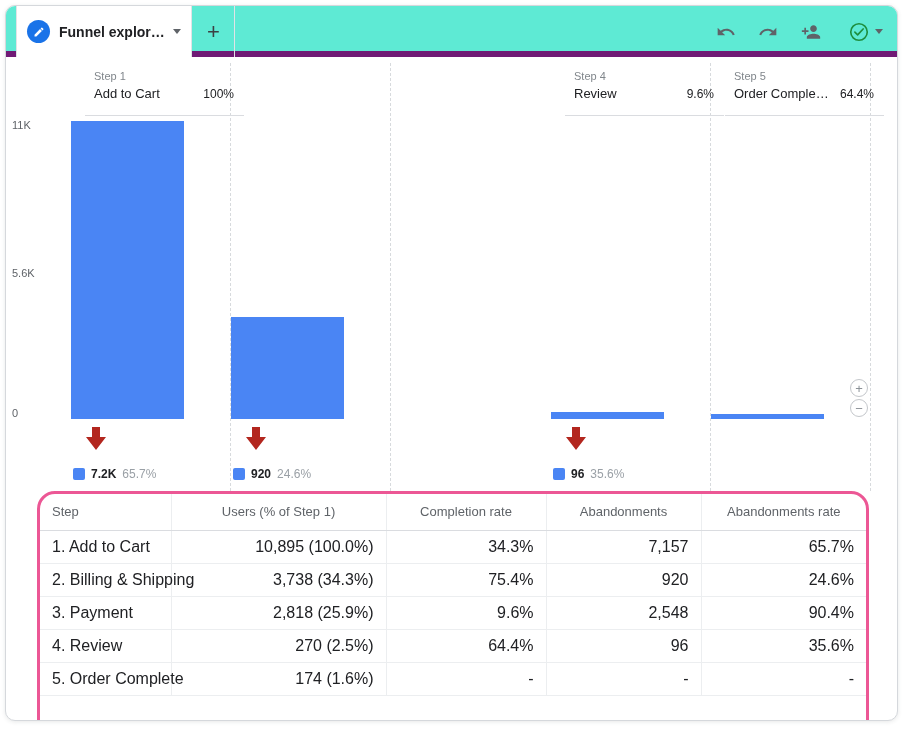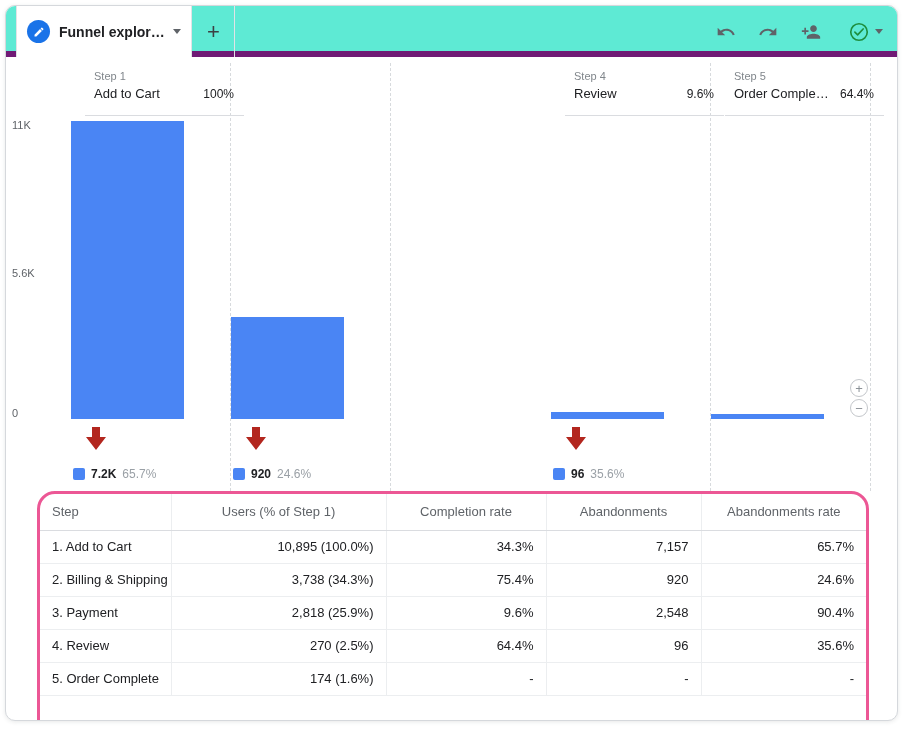--- a/index.html
+++ b/index.html
@@ -51,21 +51,21 @@
              border:1px solid #c4c7cb; background:#fff; color:#8a9096; font-size:13px;
              line-height:15px; text-align:center; cursor:pointer; padding:0; }
 
   
   .table-box { position:absolute; left:31px; top:485px; width:832px; height:268px;
                border:3px solid #ec5795; border-radius:18px; background:#fff; overflow:hidden; }
   table.tbl { width:100%; border-collapse:collapse; table-layout:fixed; }
   .tbl th { height:36px; font-size:13px; font-weight:normal; color:#5f6368;
             border-bottom:1px solid #dadce0; border-right:1px solid #eceef0;
             padding:0 12px; cursor:pointer; white-space:nowrap; }
-  .tbl td { height:33px; font-size:13px; color:#202124; border-bottom:1px solid #eceef0;
+  .tbl td { height:33px; font-size:16px; color:#202124; border-bottom:1px solid #eceef0;
             border-right:1px solid #eceef0; text-align:right; padding:1px 12px; white-space:nowrap; }
   .tbl th:last-child, .tbl td:last-child { border-right:none; }
   .tbl th.l, .tbl td.l { text-align:left; }
 </style>
 </head>
 <body>
 
 <div class="window">
 
   <div class="topbar">

